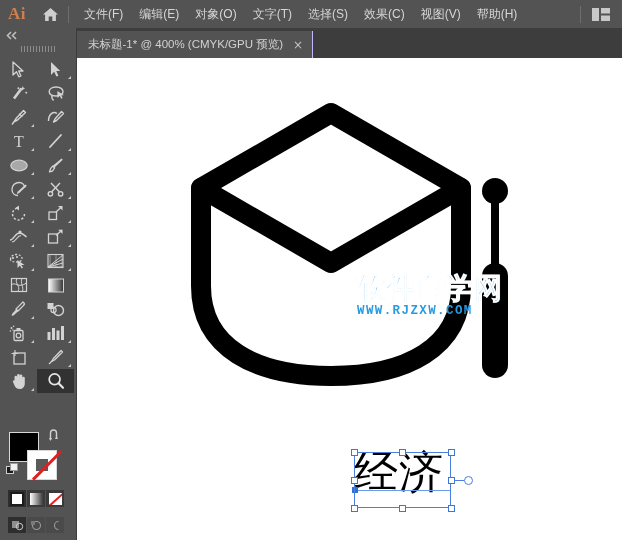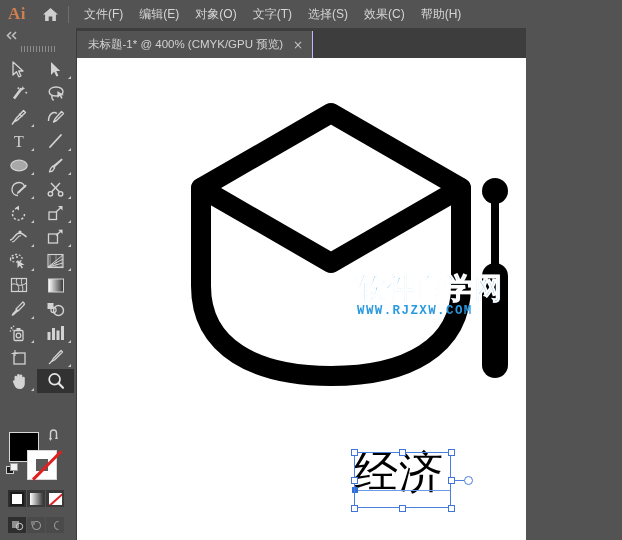--- a/index.html
+++ b/index.html
@@ -2,21 +2,21 @@
 <html><head>
 <meta charset="utf-8">
 <style>
   html,body{margin:0;padding:0;}
   body{
     width:622px;height:540px;overflow:hidden;
     background:#535353;
     font-family:"Liberation Sans","DejaVu Sans",sans-serif;
     -webkit-font-smoothing:antialiased;
   }
-  #app{position:relative;width:526px;height:540px;overflow:hidden;}
+  #app{position:relative;width:622px;height:540px;overflow:hidden;}
 
   
   .menubar{
     position:absolute;left:0;top:0;width:622px;height:28px;
     background:#535353;display:flex;align-items:center;
   }
   .ai-logo{
     width:34px;height:28px;display:flex;align-items:center;justify-content:center;
     font-size:17px;font-weight:bold;color:#cd7f4e;font-family:"Liberation Serif",serif;
     letter-spacing:.5px;
@@ -176,20 +176,21 @@
       </svg>
     </div>
     <div class="mb-div"></div>
     <div class="menu-items">
       <div class="menu-item">文件(F)</div>
       <div class="menu-item">编辑(E)</div>
       <div class="menu-item">对象(O)</div>
       <div class="menu-item">文字(T)</div>
       <div class="menu-item">选择(S)</div>
       <div class="menu-item">效果(C)</div>
+      <div class="menu-item">视图(V)</div>
       <div class="menu-item">帮助(H)</div>
     </div>
     <div class="mb-right">
       <div class="mb-div"></div>
       <div class="ws-icon">
         <svg width="18" height="13" viewBox="0 0 18 13" aria-hidden="true">
           <rect x="0" y="0" width="7" height="13" fill="#c8c8c8"></rect>
           <rect x="9" y="0" width="9" height="5.5" fill="#c8c8c8"></rect>
           <rect x="9" y="7.5" width="9" height="5.5" fill="#c8c8c8"></rect>
         </svg>

